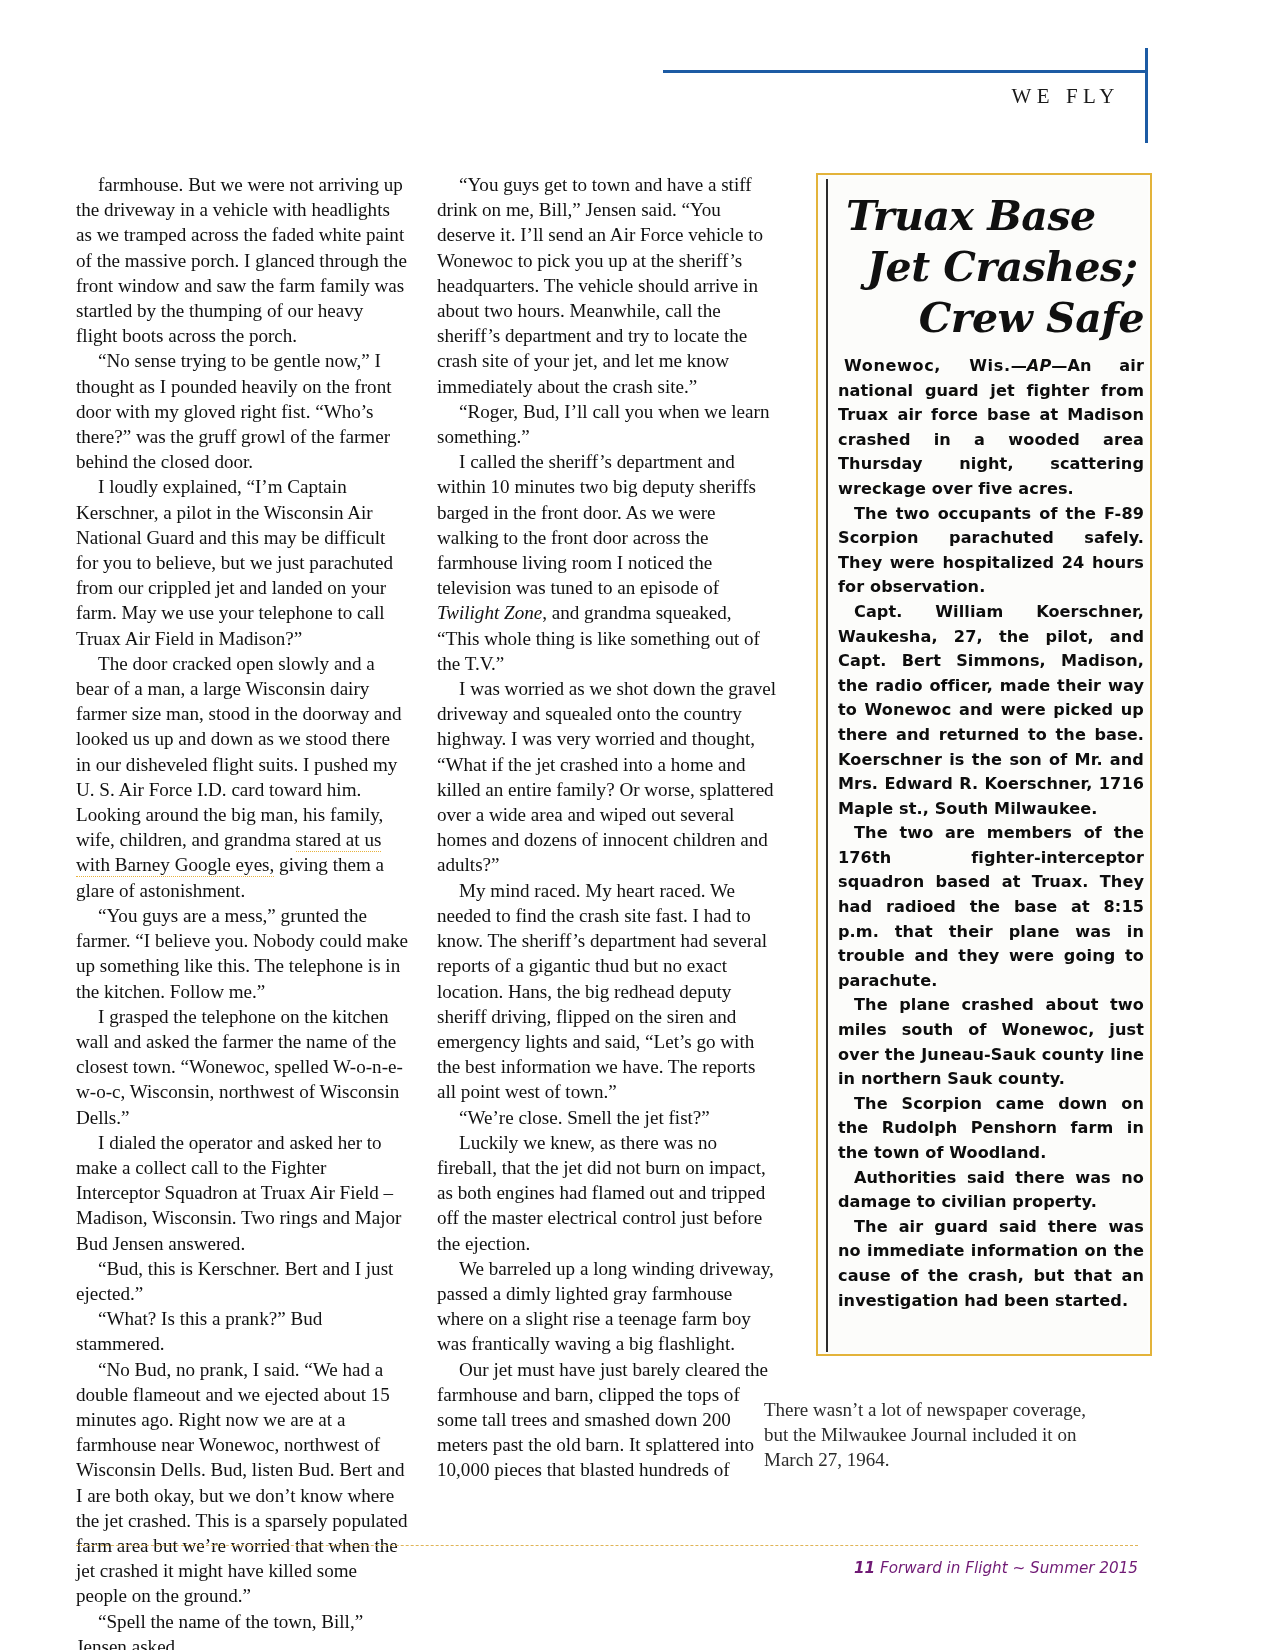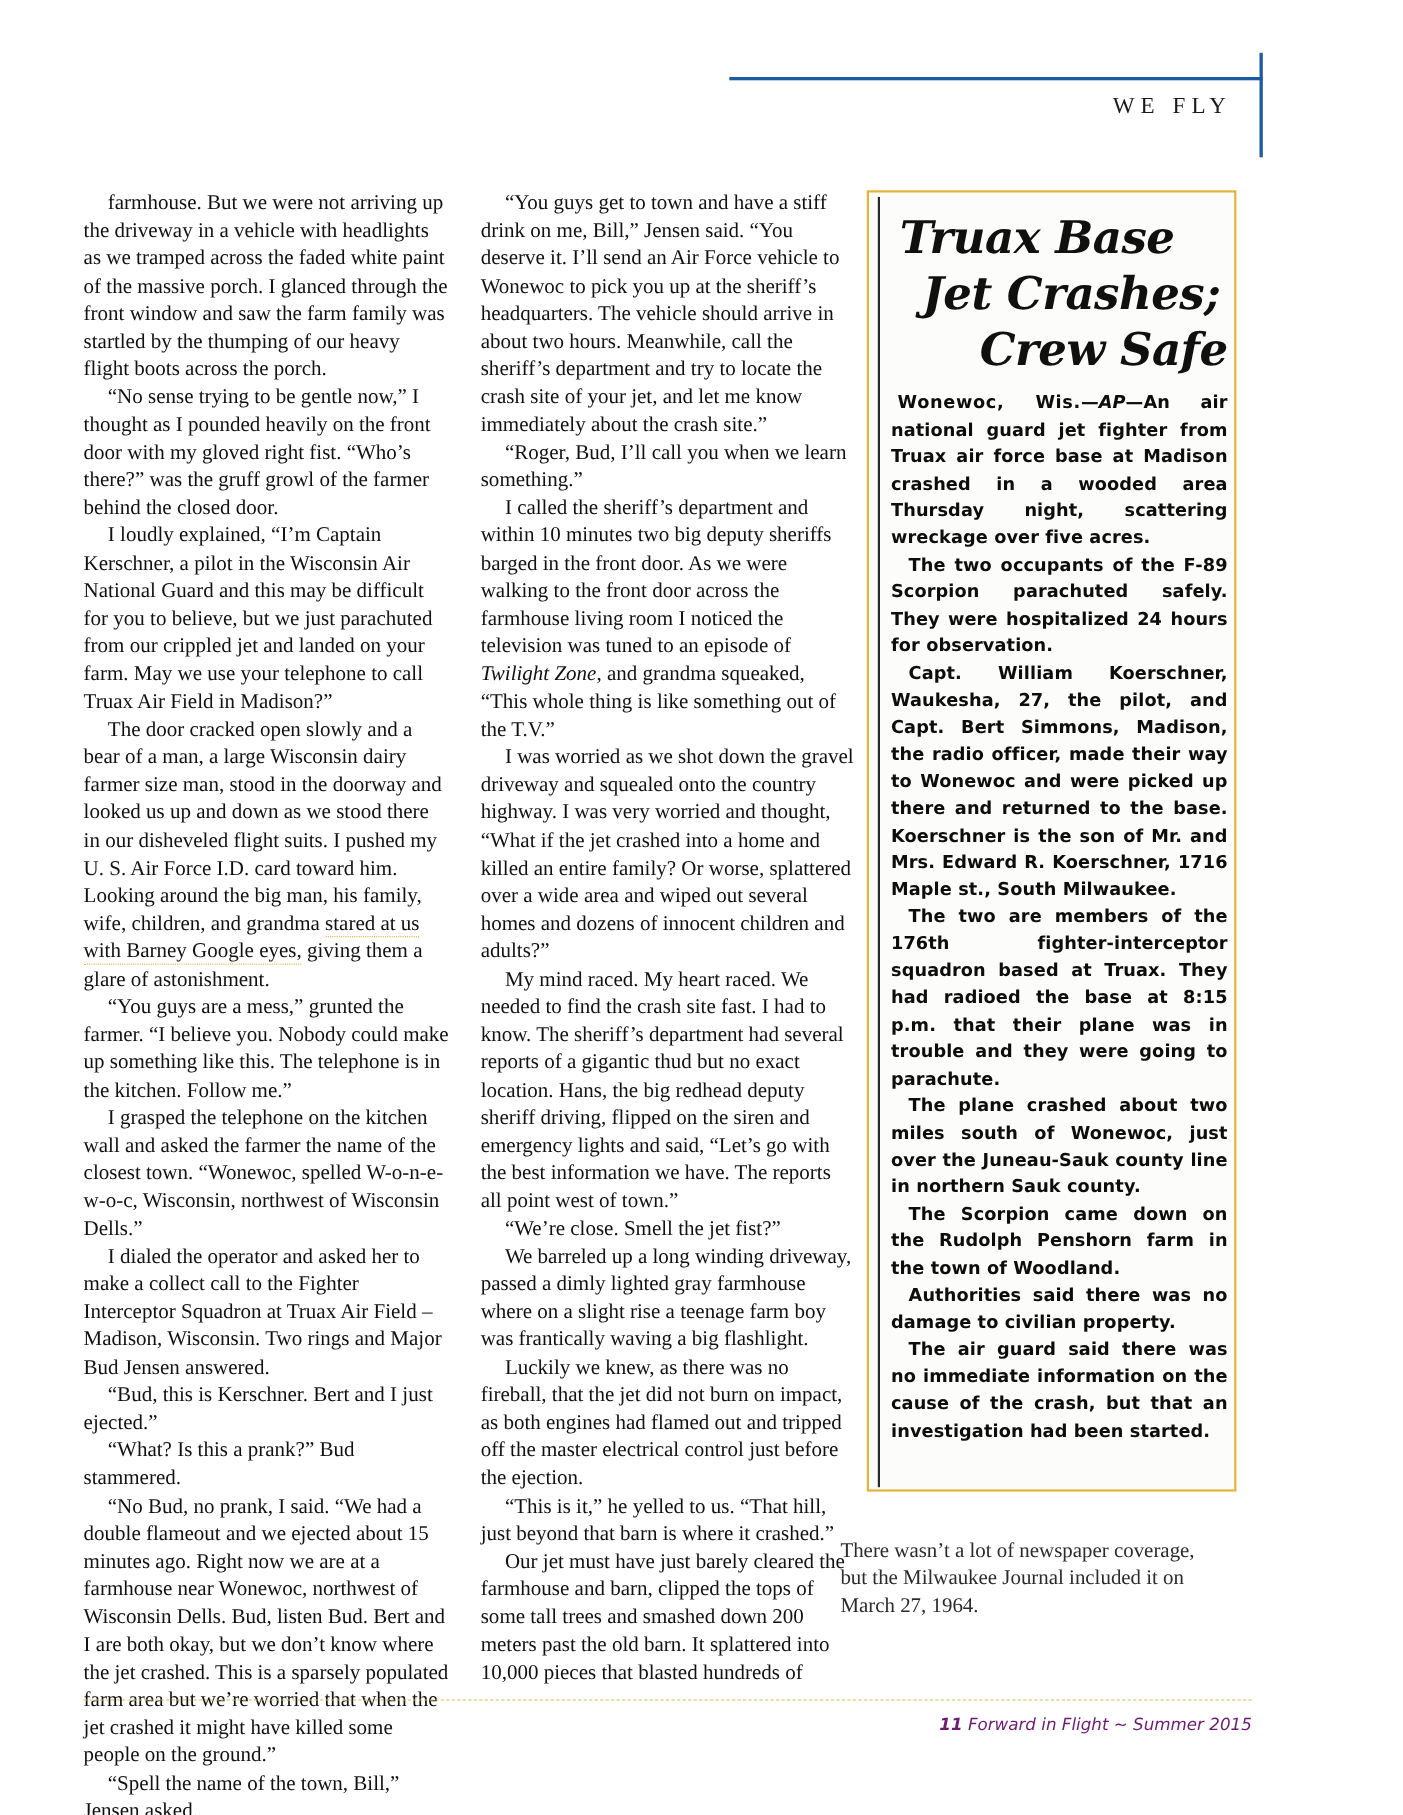--- a/index.html
+++ b/index.html
@@ -73,21 +73,21 @@
         rgba(255,255,255,0) 100%);
     border-bottom: 1.5px dotted #e8b23c;
     padding-bottom: 1px;
   }
 
   em.title { font-style: italic; }
 
   
   .clip {
     position: absolute;
-    left: 788px;
+    left: 816px;
     top: 173px;
     width: 336px;
     height: 1183px;
     background: #fdfdfb;
     border: 2px solid #e3b33a;
     box-sizing: border-box;
     overflow: hidden;
   }
   .clip-inner {
     position: absolute;
@@ -190,23 +190,22 @@
 
   </div>
 
   <div class="col col-2">
     <p>“You guys get to town and have a stiff drink on me, Bill,” Jensen said. “You deserve it. I’ll send an Air Force vehicle to Wonewoc to pick you up at the sheriff’s headquarters. The vehicle should arrive in about two hours. Meanwhile, call the sheriff’s department and try to locate the crash site of your jet, and let me know immediately about the crash site.”</p>
     <p>“Roger, Bud, I’ll call you when we learn something.”</p>
     <p><span>I called the sheriff’s department and within 10 minutes two big deputy sheriffs barged in the front door. As we were walking to the front door across the farmhouse living room I noticed the television was tuned to an episode of </span><em class="title">Twilight Zone</em><span>, and grandma squeaked, “This whole thing is like something out of the T.V.”</span></p>
     <p>I was worried as we shot down the gravel driveway and squealed onto the country highway. I was very worried and thought, “What if the jet crashed into a home and killed an entire family? Or worse, splattered over a wide area and wiped out several homes and dozens of innocent children and adults?”</p>
     <p>My mind raced. My heart raced. We needed to find the crash site fast. I had to know. The sheriff’s department had several reports of a gigantic thud but no exact location. Hans, the big redhead deputy sheriff driving, flipped on the siren and emergency lights and said, “Let’s go with the best information we have. The reports all point west of town.”</p>
     <p>“We’re close. Smell the jet fist?”</p>
+    <p>Luckily we knew, as there was no fireball, that the jet did not burn on impact, as both engines had flamed out and tripped off the master electrical control just before the ejection.</p>
     <p>We barreled up a long winding driveway, passed a dimly lighted gray farmhouse where on a slight rise a teenage farm boy was frantically waving a big flashlight.</p>
-    <p>Luckily we knew, as there was no fireball, that the jet did not burn on impact, as both engines had flamed out and tripped off the master electrical control just before the ejection.</p>
-    <p>“This is it,” he yelled to us. “That hill, just beyond that barn is where it crashed.”</p>
     <p>Our jet must have just barely cleared the farmhouse and barn, clipped the tops of some tall trees and smashed down 200 meters past the old barn. It splattered into 10,000 pieces that blasted hundreds of</p>
   </div>
 
   <div class="clip">
     <div class="clip-inner">
       <div class="clip-headline">
         <span class="hl-l1">Truax Base</span>
         <span class="hl-l2">Jet Crashes;</span>
         <span class="hl-l3">Crew Safe</span>
       </div>

